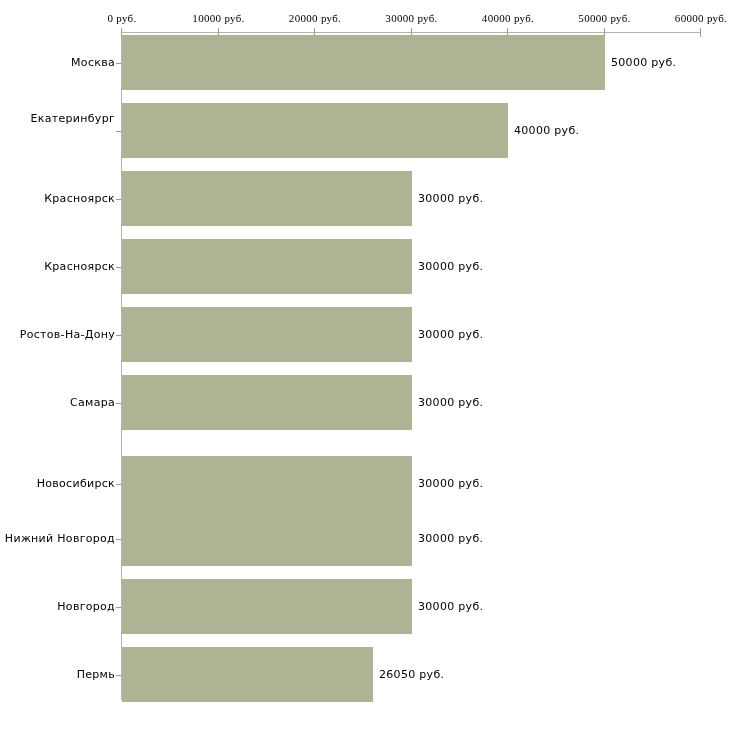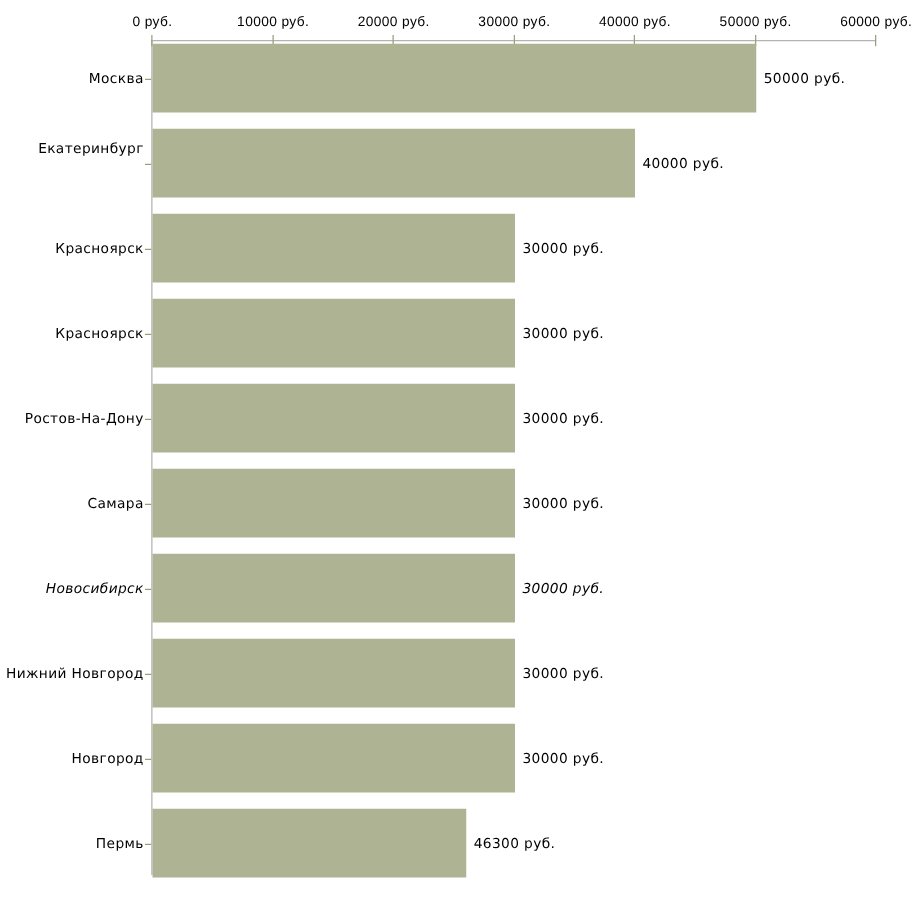--- a/index.html
+++ b/index.html
@@ -44,21 +44,21 @@
     top: 28px;
     width: 1px;
     height: 9px;
     background: #9a9f7c;
   }
   .x-tick-label {
     position: absolute;
     top: 12px;
     transform: translateX(-50%);
     white-space: nowrap;
-    font-family: Liberation Sans, sans-serif;
+    font-family: Liberation Serif, serif;
     font-size: 11px;
     color: #000000;
     letter-spacing: 0.3px;
   }
 
   
   .bar-row {
     position: absolute;
     left: 0;
     width: 730px;
@@ -148,21 +148,21 @@
         <div class="cat-tick" style="top: 28px;"></div>
         <div class="bar" title="Ростов-На-Дону: 30000 руб." style="top: 0px; width: 290px; height: 55px; background: rgb(174, 179, 148);"></div>
         <div class="bar-value" style="left: 418px; top: 20.5px;">30000 руб.</div>
       </div>
       <div class="bar-row" style="top: 375px; height: 55px;">
         <div class="cat-label" style="top: 20.5px;">Самара</div>
         <div class="cat-tick" style="top: 28px;"></div>
         <div class="bar" title="Самара: 30000 руб." style="top: 0px; width: 290px; height: 55px; background: rgb(174, 179, 148);"></div>
         <div class="bar-value" style="left: 418px; top: 20.5px;">30000 руб.</div>
       </div>
-      <div class="bar-row" style="top: 443px; height: 55px; font-style: italic;">
+      <div class="bar-row" style="top: 456px; height: 55px;">
         <div class="cat-label" style="top: 20.5px;">Новосибирск</div>
         <div class="cat-tick" style="top: 28px;"></div>
         <div class="bar" title="Новосибирск: 30000 руб." style="top: 0px; width: 290px; height: 55px; background: rgb(174, 179, 148);"></div>
         <div class="bar-value" style="left: 418px; top: 20.5px;">30000 руб.</div>
       </div>
       <div class="bar-row" style="top: 511px; height: 55px;">
         <div class="cat-label" style="top: 20.5px;">Нижний Новгород</div>
         <div class="cat-tick" style="top: 28px;"></div>
         <div class="bar" title="Нижний Новгород: 30000 руб." style="top: 0px; width: 290px; height: 55px; background: rgb(174, 179, 148);"></div>
         <div class="bar-value" style="left: 418px; top: 20.5px;">30000 руб.</div>
@@ -170,17 +170,17 @@
       <div class="bar-row" style="top: 579px; height: 55px;">
         <div class="cat-label" style="top: 20.5px;">Новгород</div>
         <div class="cat-tick" style="top: 28px;"></div>
         <div class="bar" title="Челябинск: 30000 руб." style="top: 0px; width: 290px; height: 55px; background: rgb(174, 179, 148);"></div>
         <div class="bar-value" style="left: 418px; top: 20.5px;">30000 руб.</div>
       </div>
       <div class="bar-row" style="top: 647px; height: 55px;">
         <div class="cat-label" style="top: 20.5px; text-align: center;">Пермь</div>
         <div class="cat-tick" style="top: 28px;"></div>
         <div class="bar" title="Пермь: 26050 руб." style="top: 0px; width: 251px; height: 55px; background: rgb(174, 179, 148);"></div>
-        <div class="bar-value" style="left: 379px; top: 20.5px;">46300 руб.</div>
+        <div class="bar-value" style="left: 379px; top: 20.5px;">26050 руб.</div>
       </div>
     </div>
 
 </div>
 
 </body></html>

